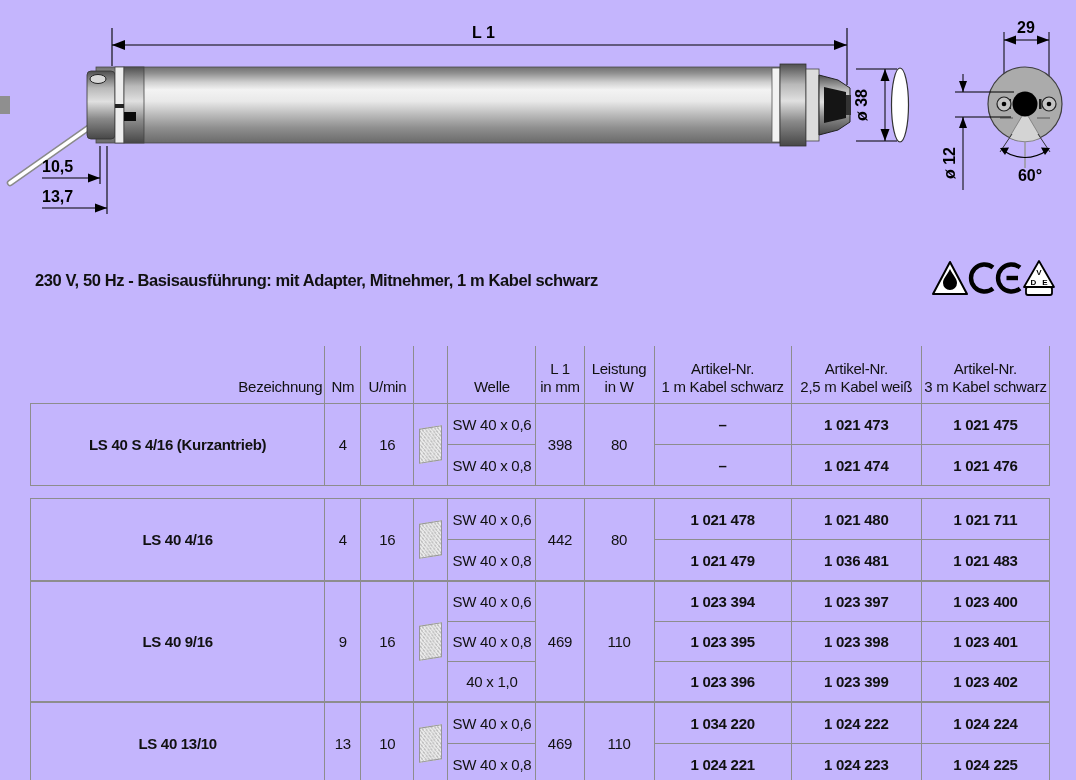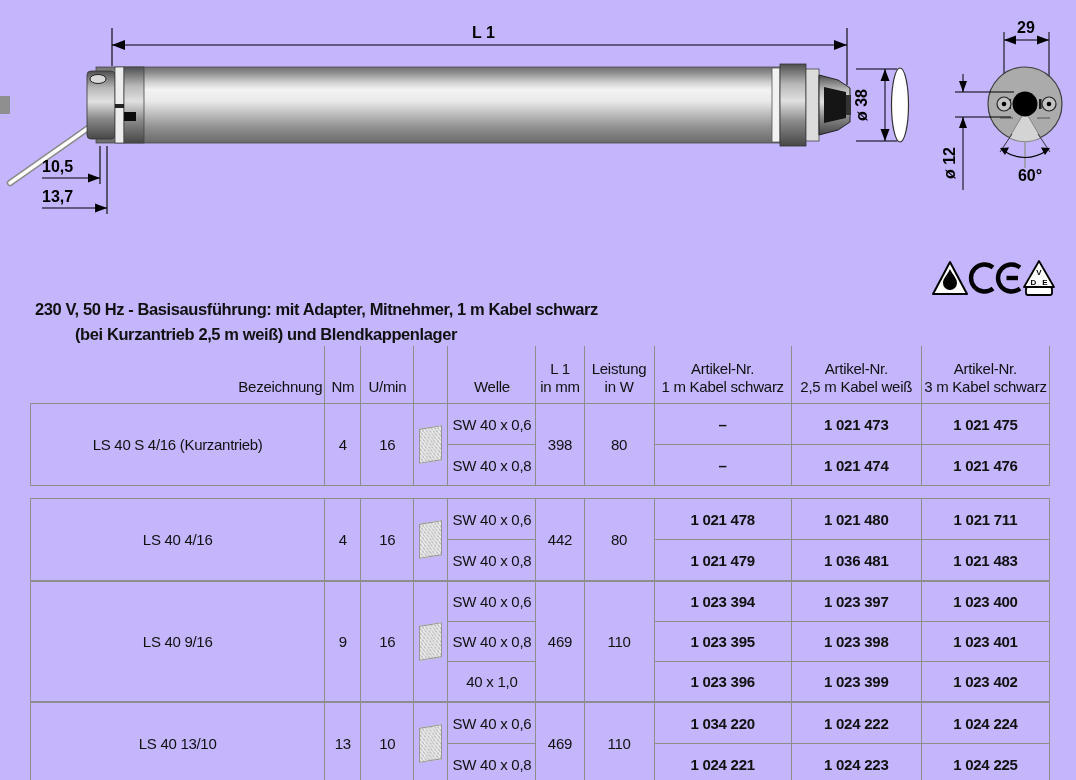--- a/index.html
+++ b/index.html
@@ -1,34 +1,34 @@
 <!DOCTYPE html>
 <html><head>
 <meta charset="utf-8">
 <style>
   html,body { margin:0; padding:0; background:#fff; }
   .page { position:relative; width:1076px; height:780px; background:#c4b5fd; overflow:hidden;
           font-family:"Liberation Sans", sans-serif; color:#111; }
   .drawing { position:absolute; top:0; left:0; }
   .desc { position:absolute; top:268px; left:35px; font-size:16.5px; font-weight:bold;
-          letter-spacing:-0.4px; line-height:25px; white-space:nowrap;margin-top:29px; }
+          letter-spacing:-0.4px; line-height:25px; white-space:nowrap; }
   .desc .indent { padding-left:40px; }
   .certs { position:absolute; top:256px; left:930px; }
   .tablewrap { position:absolute; top:346px; left:30px; }
   table.spec { border-collapse:collapse; table-layout:fixed; width:1020px;
                font-size:15px; letter-spacing:-0.25px; color:#111; }
   table.spec th { font-weight:normal; vertical-align:bottom; text-align:center;
                   border-left:1px solid #8d8d8d; border-bottom:1px solid #8d8d8d;
                   padding:0 2px 7px 2px; height:50px; line-height:18px; }
   table.spec th:first-child { border-left:none; text-align:right; padding-left:3px; }
   table.spec th:last-child { border-right:1px solid #8d8d8d; }
   table.spec td { border:1px solid #8d8d8d; text-align:center; vertical-align:middle;
                   height:40px; padding:0 2px; }
   table.spec tr.g3row td { height:39px; }
-  td.name { text-align:left; padding-left:4px; font-weight:normal; letter-spacing:-0.3px; }
+  td.name { text-align:left; padding-left:4px; font-weight:bold; letter-spacing:-0.3px; }
   td.art { font-weight:bold; }
   tr.spacer td { border:none; height:12px; padding:0; }
   tr.gsep td { border-top:2px solid #8d8d8d; }
   .shaft-icon { width:21px; height:33px; margin:0 auto; background-color:#ececec;
     background-image:
       repeating-linear-gradient(55deg, #bdbdbd 0px, #bdbdbd 1px, #ececec 1px, #ececec 2.5px),
       repeating-linear-gradient(-55deg, rgba(170,170,170,.55) 0px, rgba(170,170,170,.55) 1px, rgba(0,0,0,0) 1px, rgba(0,0,0,0) 2.5px);
     border:1px solid #979797; transform:skewY(-9deg); }
   .dimtext { font-family:"Liberation Sans", sans-serif; font-weight:bold; font-size:16px; fill:#000; }
   .vdetext { font-family:"Liberation Sans", sans-serif; font-weight:bold; font-size:8px; fill:#000; }
@@ -145,21 +145,20 @@
       <polygon points="1000,148 1009,147.5 1005,155" fill="#000"></polygon>
       <polygon points="1050,148 1041,147.5 1045,155" fill="#000"></polygon>
     </g>
     <text class="dimtext" x="1026" y="33" text-anchor="middle">29</text>
     <text class="dimtext" x="955" y="163" text-anchor="middle" transform="rotate(-90 955 163)">ø 12</text>
     <text class="dimtext" x="1030" y="181" text-anchor="middle">60°</text>
   </svg>
 
   <div class="desc">
     <div>230 V, 50 Hz - Basisausführung: mit Adapter, Mitnehmer, 1 m Kabel schwarz</div>
-    <div class="indent">(bei Kurzantrieb 2,5 m weiß) und Blendkappenlager</div>
   </div>
 
   <svg class="certs" width="132" height="46" viewBox="0 0 132 46">
     <g>
       <polygon points="20,6 37,38 3,38" fill="#fff" stroke="#000" stroke-width="2" stroke-linejoin="round"></polygon>
       <path d="M20,13 C23,19.5 27,22.5 27,27 A7 7 0 1 1 13,27 C13,22.5 17,19.5 20,13 Z" fill="#000"></path>
     </g>
     <g stroke="#000" stroke-width="4.4" fill="none">
       <path d="M63,11.5 A13.5 13.5 0 1 0 63,32.5"></path>
       <path d="M90,11.5 A13.5 13.5 0 1 0 90,32.5"></path>

